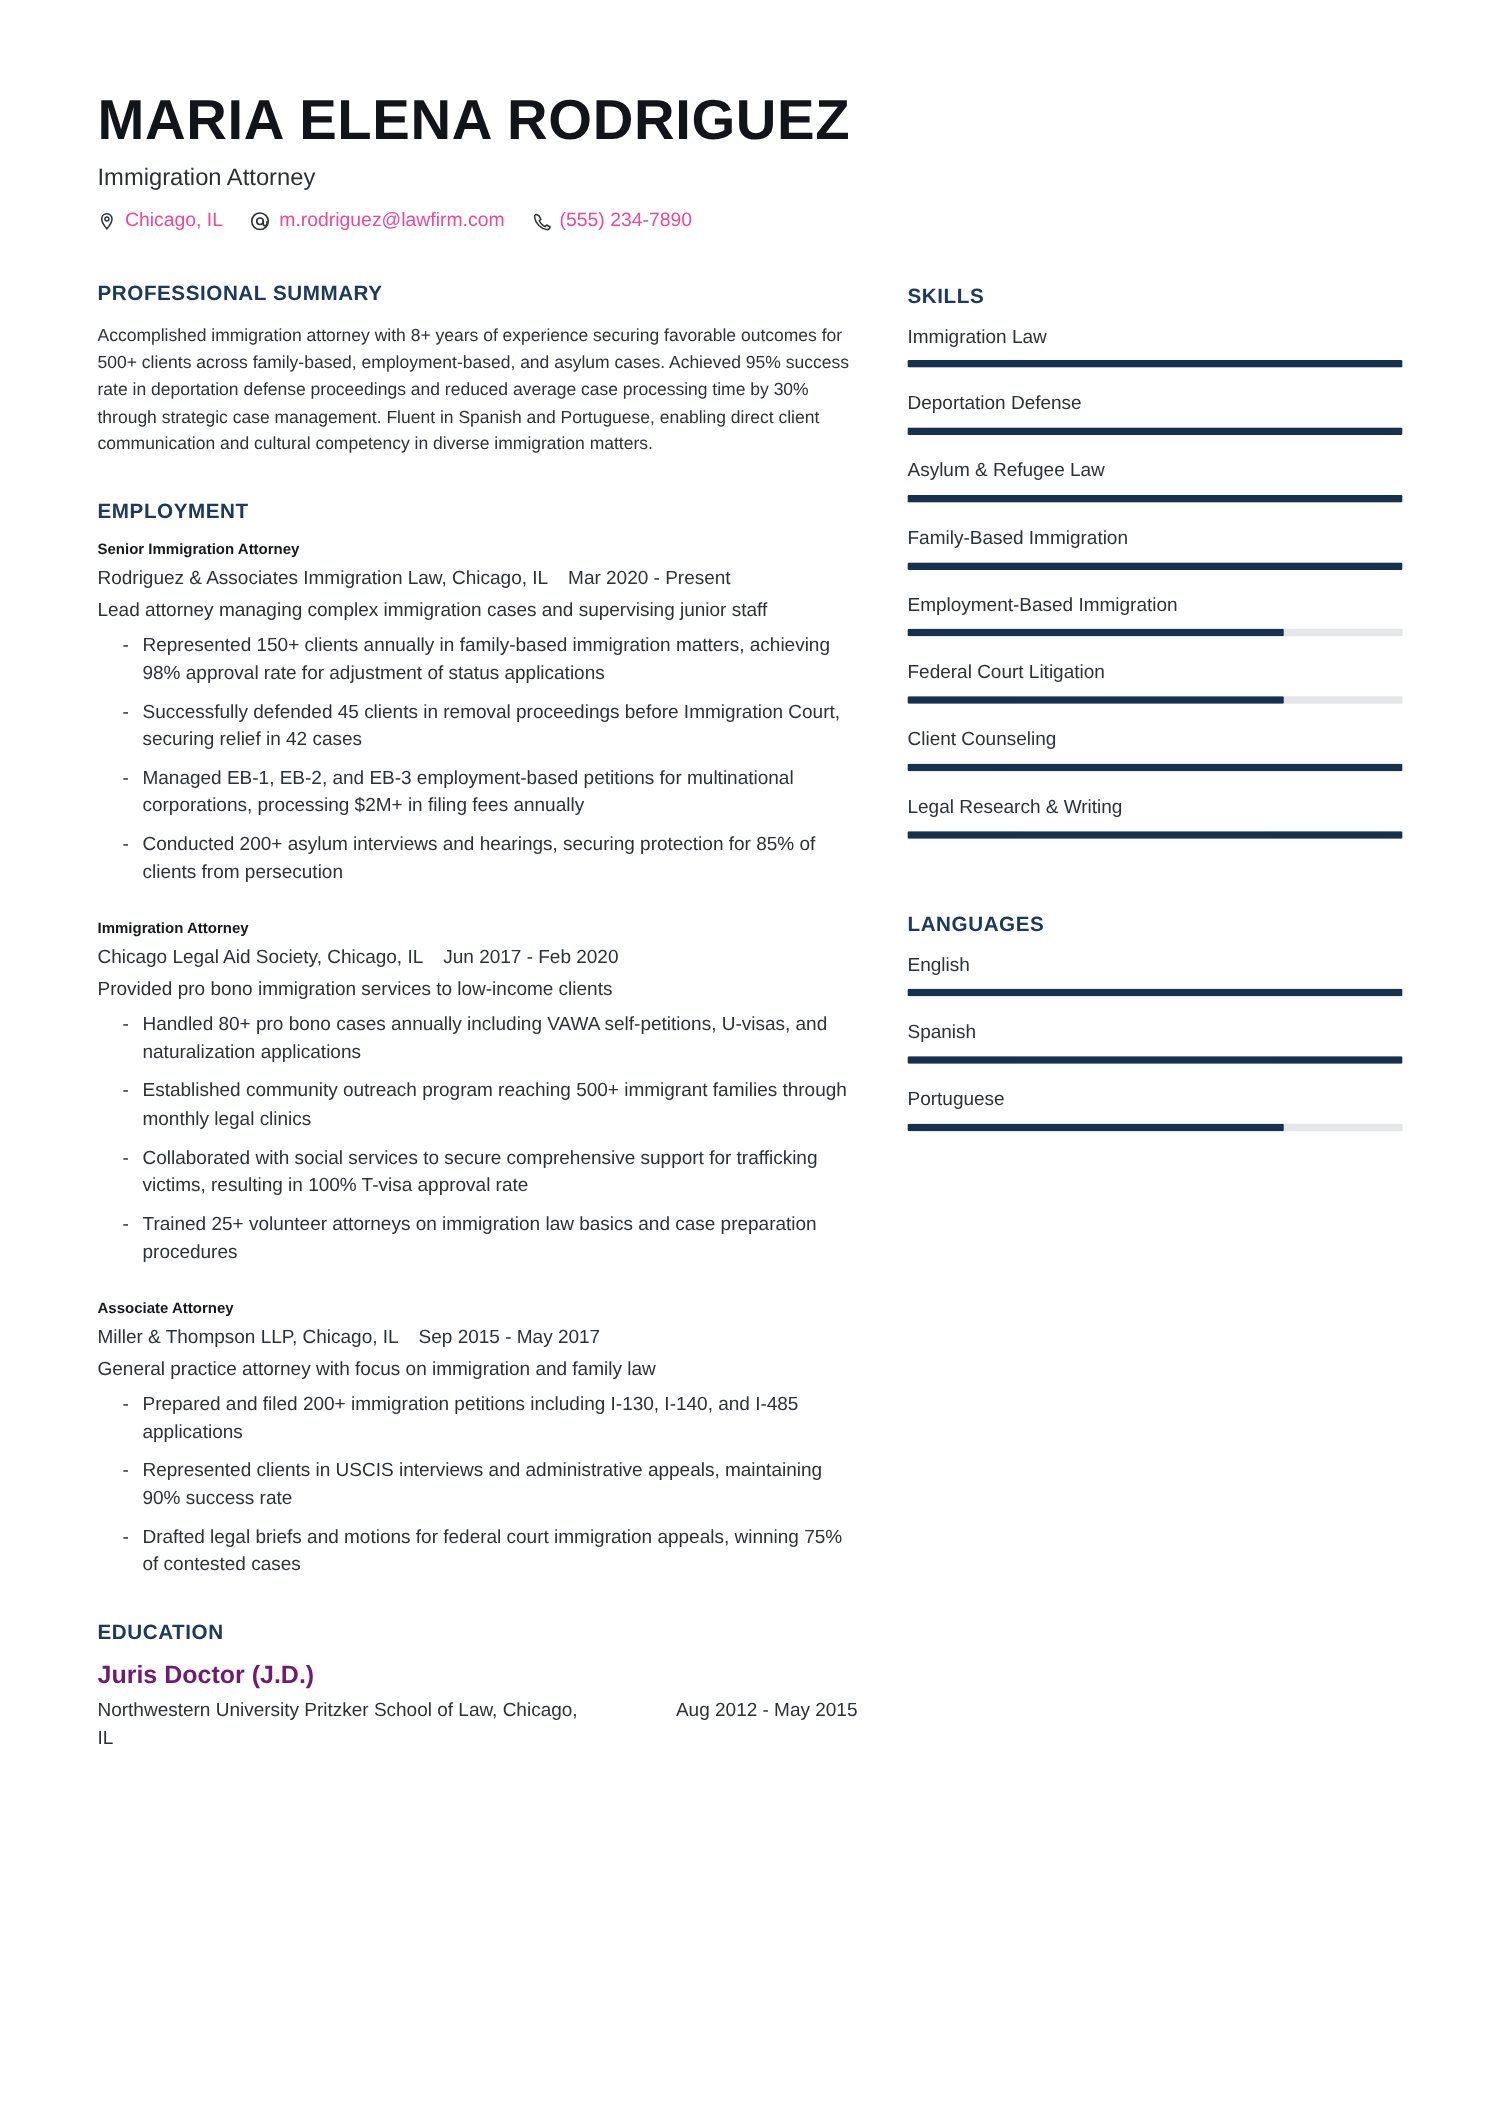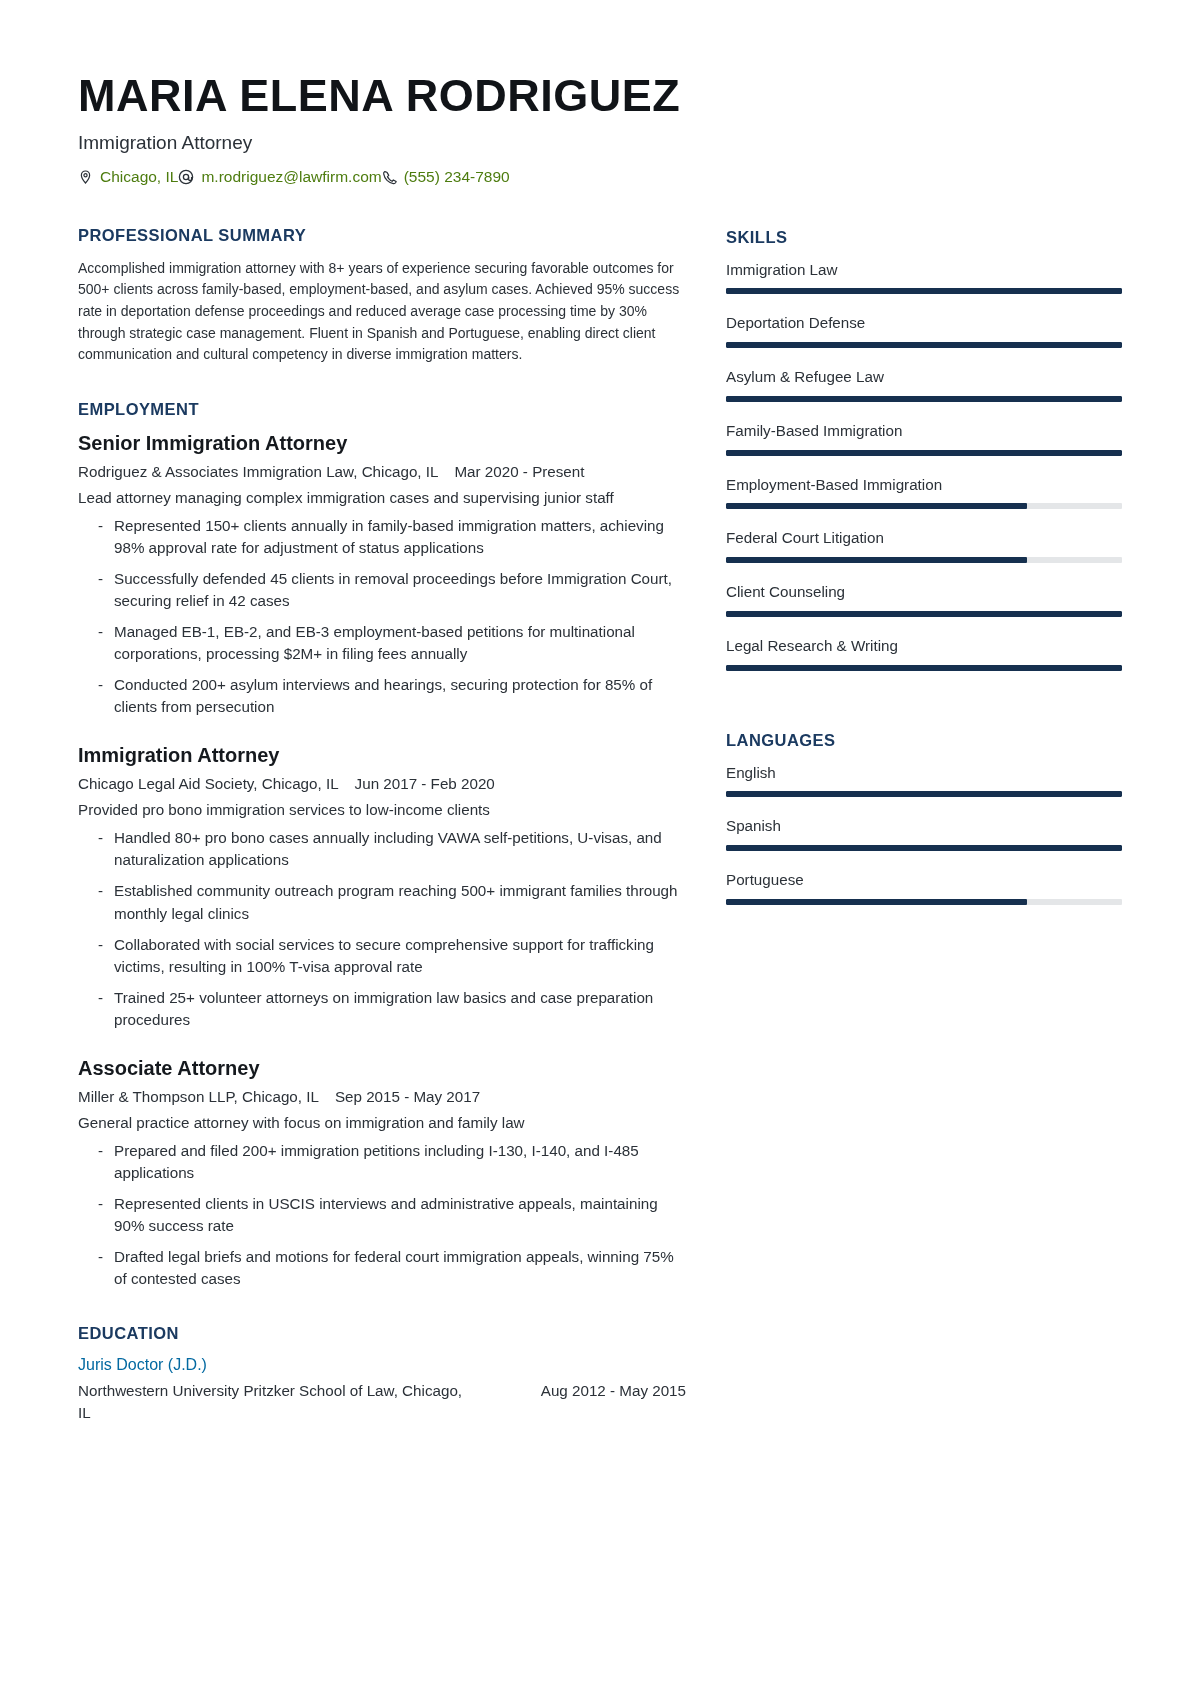--- a/index.html
+++ b/index.html
@@ -31,22 +31,23 @@
   }
   .headline {
     font-size: 19px;
     font-weight: 400;
     color: #2b3138;
     margin-bottom: 14px;
   }
   .contact-row {
     display: flex;
     align-items: flex-start;
+    gap: 22px;
     font-size: 15.5px;
-    color: #4d7c0f;
+    color: #ec4899;
   }
   .contact-item { display: flex; align-items: center; gap: 7px; }
   .contact-item svg { display: block; flex: none; }
 
   
   .body-grid {
     display: grid;
     grid-template-columns: 608px 1fr;
     column-gap: 40px;
     align-items: start;
@@ -66,21 +67,21 @@
   .summary {
     font-size: 14px;
     line-height: 1.55;
     color: #2b3138;
     max-width: 608px;
   }
 
   
   .job { margin-bottom: 26px; }
   .job-title {
-    font-size: 20px;
+    font-size: 12px;
     font-weight: 700;
     color: #15191e;
     margin-bottom: 6px;
   }
   .job-meta {
     display: flex;
     align-items: flex-start;
     gap: 16px;
     font-size: 15.2px;
     color: #2b3138;
@@ -108,23 +109,23 @@
     content: "-";
     position: absolute;
     left: 20px;
     top: 0;
     color: #2b3138;
   }
 
   
   .edu { margin-bottom: 18px; }
   .edu-degree {
-    font-size: 16px;
-    font-weight: 400;
-    color: #0369a1;
+    font-size: 20px;
+    font-weight: 700;
+    color: #701a75;
     margin-bottom: 6px;
   }
   .edu-meta {
     display: flex;
     justify-content: space-between;
     align-items: flex-start;
     gap: 12px;
     font-size: 15.2px;
     color: #2b3138;
     line-height: 1.45;

